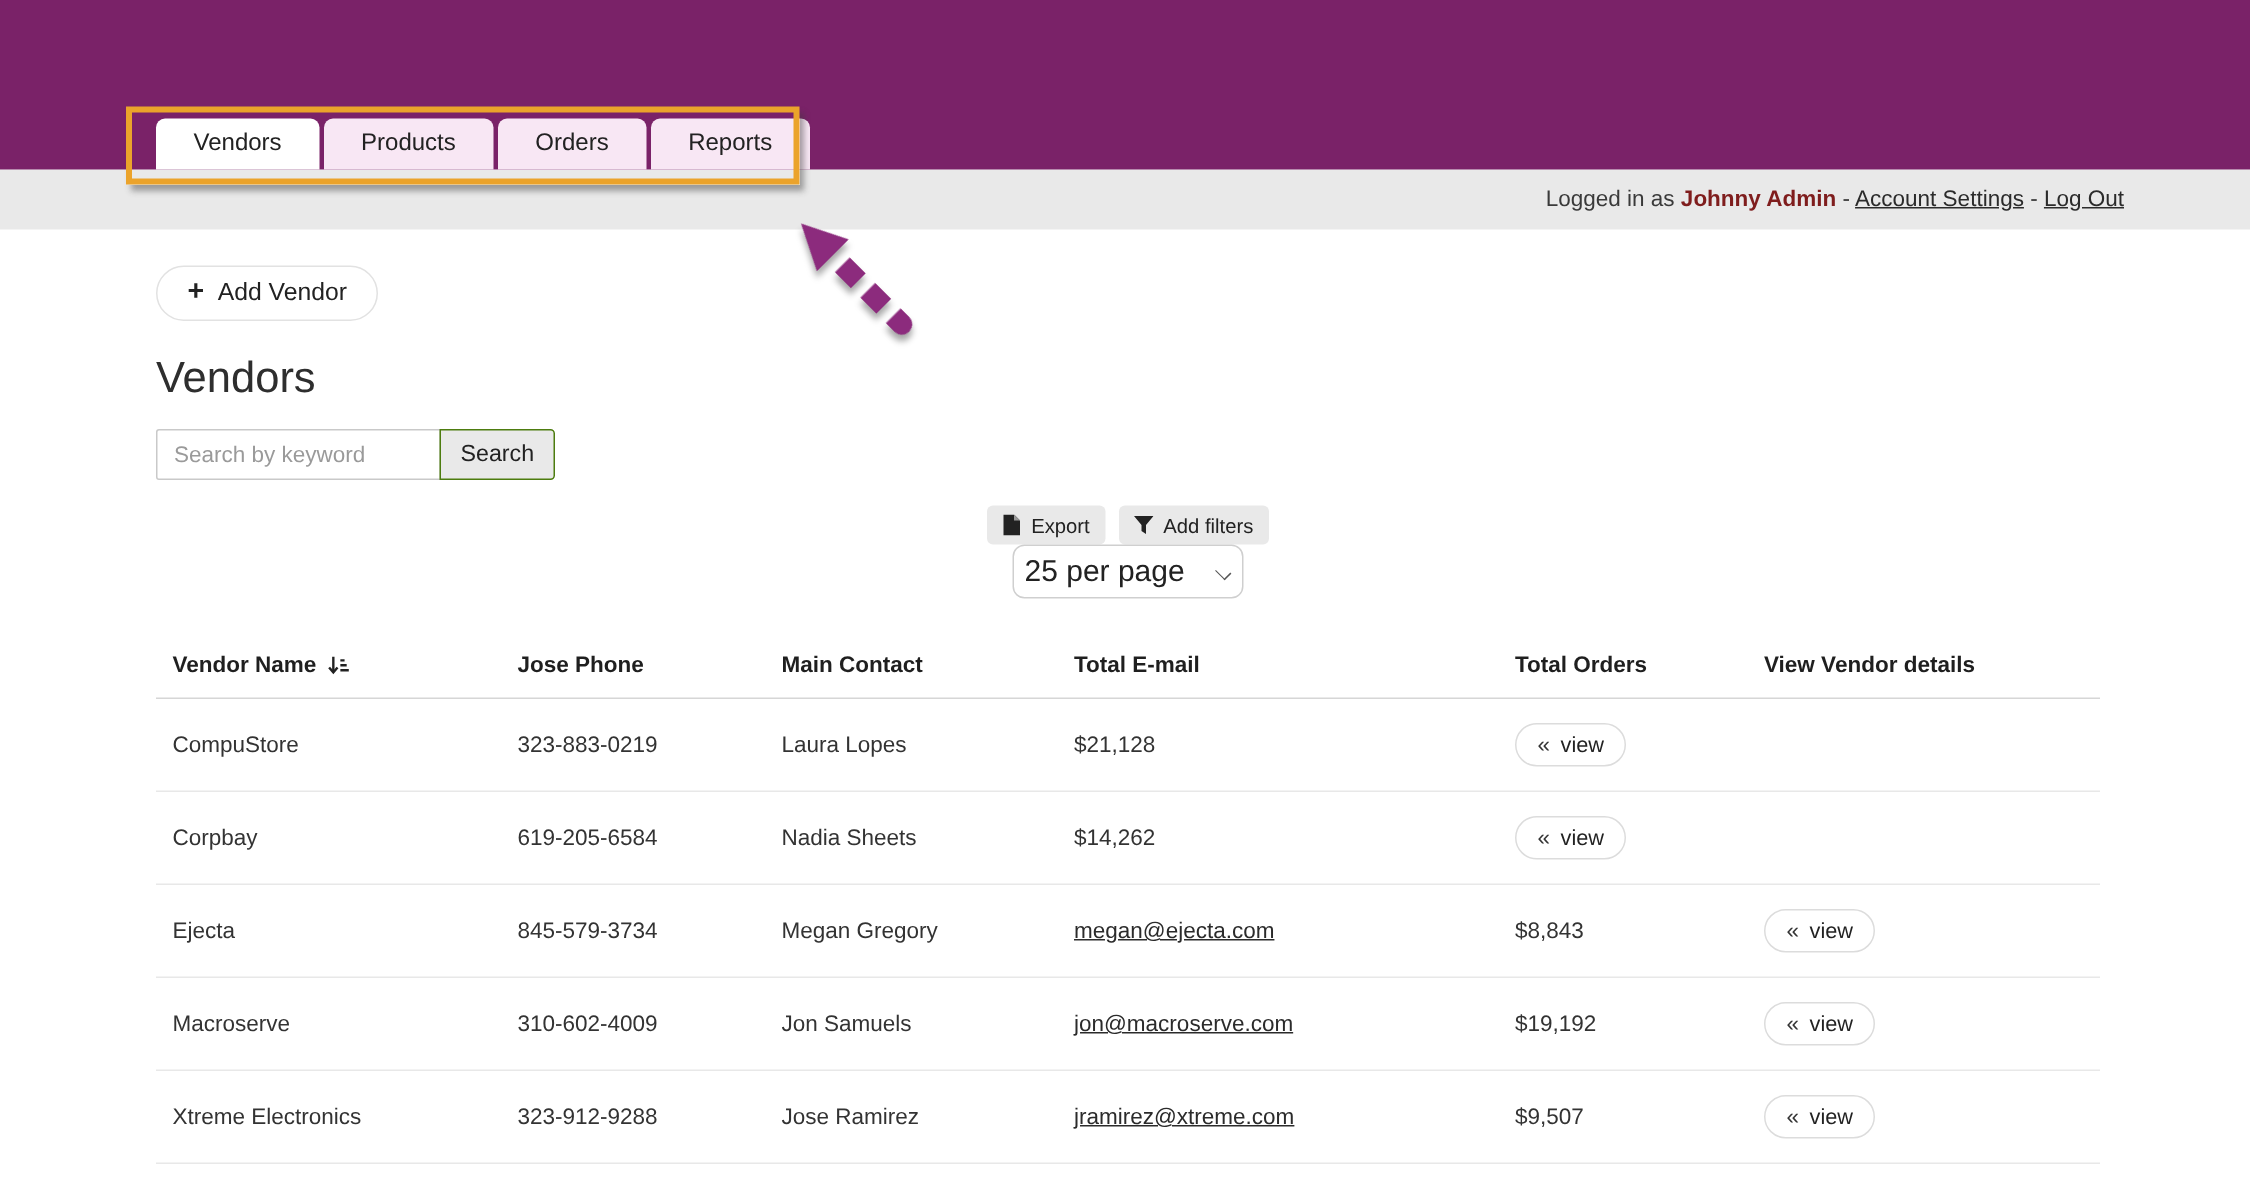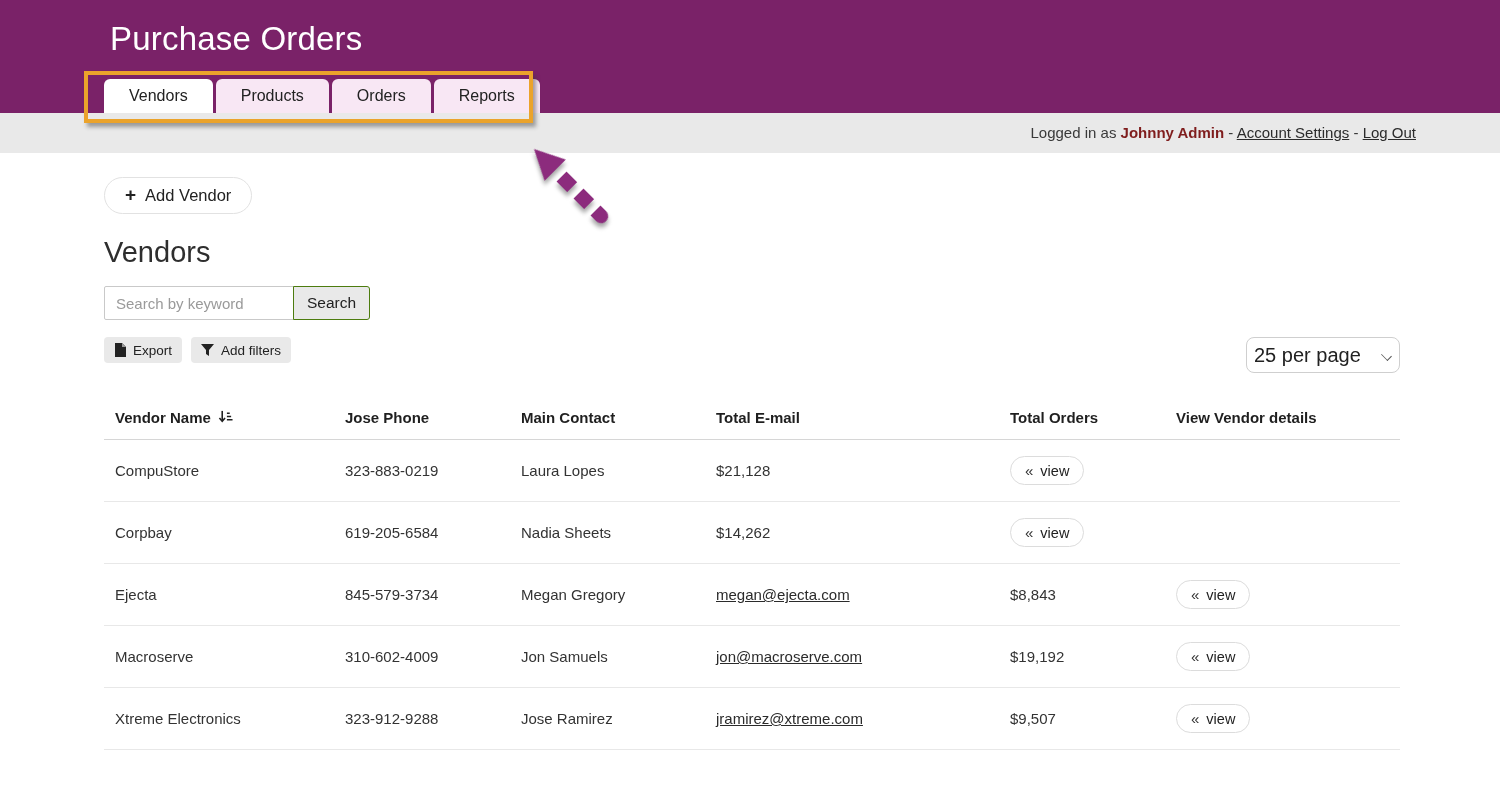--- a/index.html
+++ b/index.html
@@ -48,53 +48,52 @@
   .page-title { margin-top: 22px; font-size: 29px; font-weight: 400; color: #2e2e2e; }
 
   .search-row { margin-top: 17px; display: flex; }
   .search-input { width: 190px; height: 34px; border: 1px solid #c9c9c9; border-radius: 2px 0 0 2px;
     padding: 0 11px; font-size: 15px; color: #333; font-family: inherit; outline: none; }
   .search-input::placeholder { color: #9a9a9a; }
   .search-btn { height: 34px; margin-left: -1px; padding: 0 13px; background: #e9e9e9;
     border: 1px solid #4d7c0f; border-radius: 0 3px 3px 0; font-size: 15.5px; color: #222;
     font-family: inherit; cursor: pointer; }
 
-  .actions-row { margin-top: 17px; display: flex; justify-content: space-between; }
+  .actions-row { margin-top: 17px; display: flex; align-items: center; justify-content: space-between; flex-direction: column; }
   .chip-group { display: flex; gap: 9px; }
   .chip-btn { display: inline-flex; align-items: center; gap: 7px; height: 26px; padding: 0 10px;
     background: #e9e9e9; border: none; border-radius: 4px; font-size: 13.5px; color: #222;
     font-family: inherit; cursor: pointer; }
   .chip-btn svg { display: block; }
 
   .per-page-select { display: inline-flex; align-items: center; justify-content: space-between;
     width: 154px; height: 36px; padding: 0 7px; background: #fff; border: 1px solid #cfcfcf;
     border-radius: 8px; font-size: 20px; color: #222; cursor: pointer; }
   .chevron-down { width: 10px; height: 10px; position: relative; }
   .chevron-down::before { content: ""; position: absolute; left: 0; top: 1px; width: 8px; height: 8px;
     border-right: 1.6px solid #555; border-bottom: 1.6px solid #555; transform: rotate(45deg) scale(1,0.7); }
 
   
   .table { margin-top: 23px; }
   .trow { display: grid; grid-template-columns: 241px 176px 195px 294px 166px 1fr;
     align-items: center; }
   .thead { height: 44px; border-bottom: 1px solid #d6d6d6; font-weight: 700; font-size: 15px; color: #1f1f1f; }
   .tbody-row { height: 62px; border-bottom: 1px solid #e8e8e8; font-size: 15px; color: #333; }
-  .cell-first { padding-left: 11px; display: flex; align-items: flex-start; gap: 7px; }
+  .cell-first { padding-left: 11px; display: flex; align-items: flex-end; gap: 7px; }
   .email-link { color: #2b2b2b; text-decoration: underline; cursor: pointer; }
   .view-btn { display: inline-flex; align-items: center; gap: 7px; height: 29px; padding: 0 14px;
     background: #fff; border: 1px solid #dcdcdc; border-radius: 15px; font-size: 14.5px; color: #222;
     font-family: inherit; cursor: pointer; }
   .guillemet { font-size: 15px; color: #333; }
   .sort-icon svg { display: block; }
 </style>
 </head>
 <body>
 
 <div class="header">
-  <div class="app-title">Purchase Orders</div>
   <div class="tabs">
     <div class="tab active">Vendors</div>
     <div class="tab">Products</div>
     <div class="tab">Orders</div>
     <div class="tab">Reports</div>
   </div>
   <div class="annotation-box"></div>
 </div>
 
 <div class="annotation-arrow">

